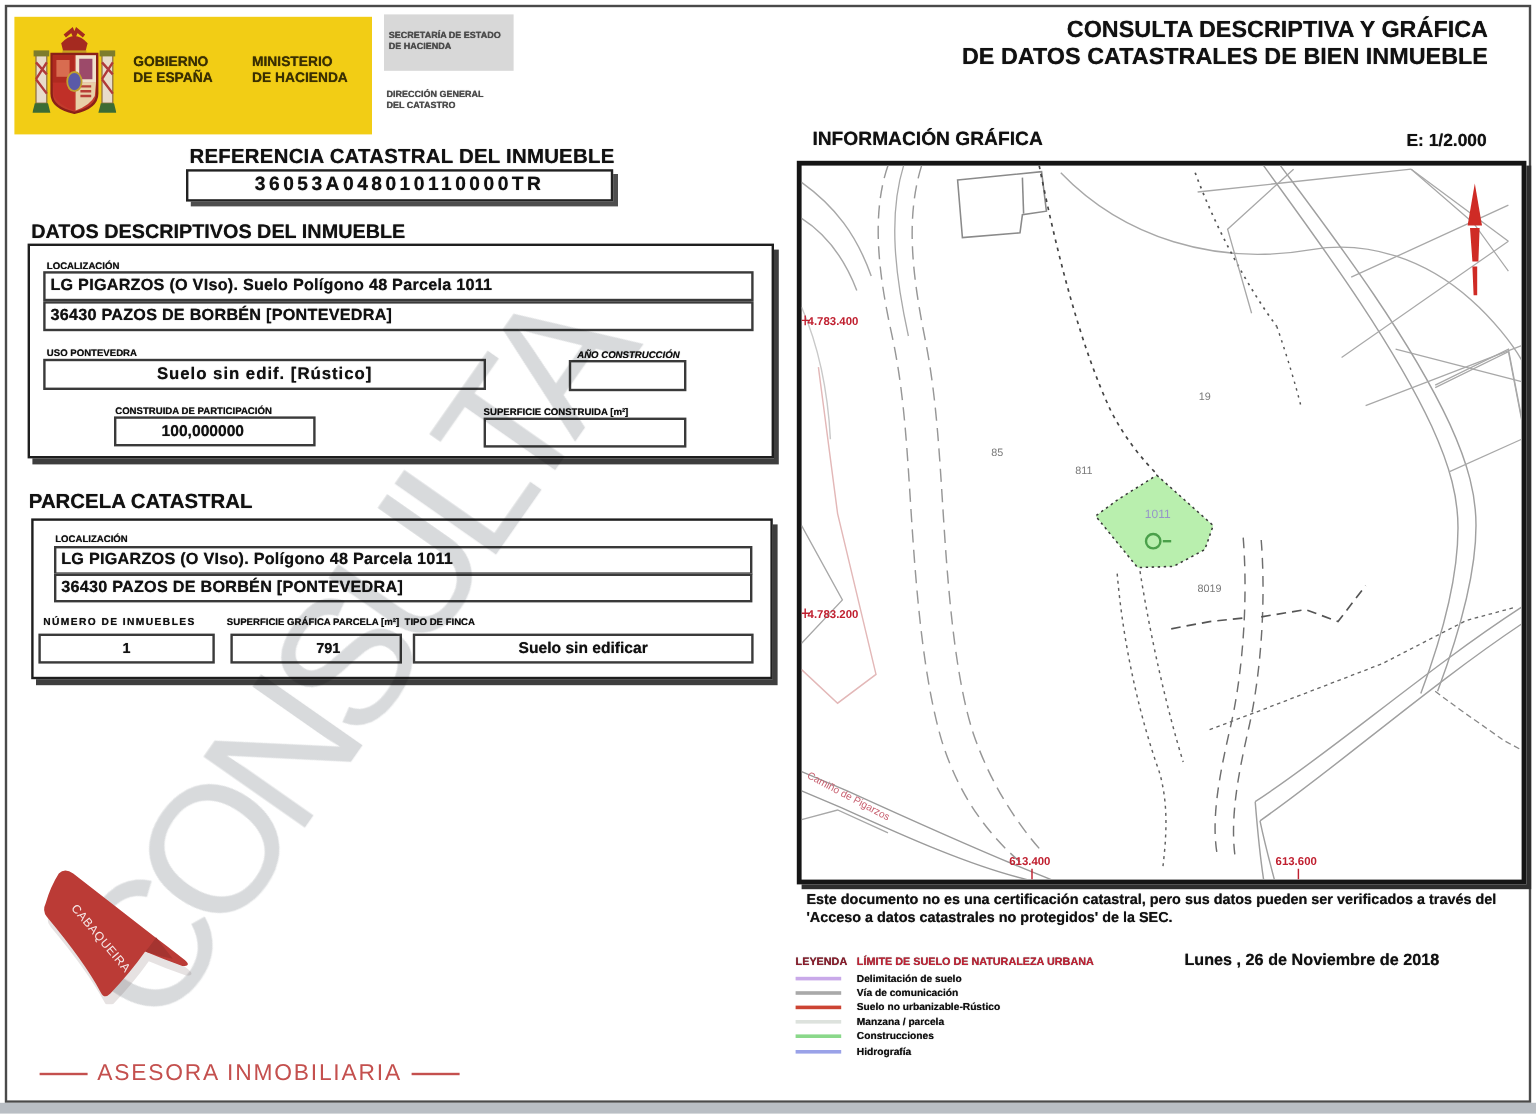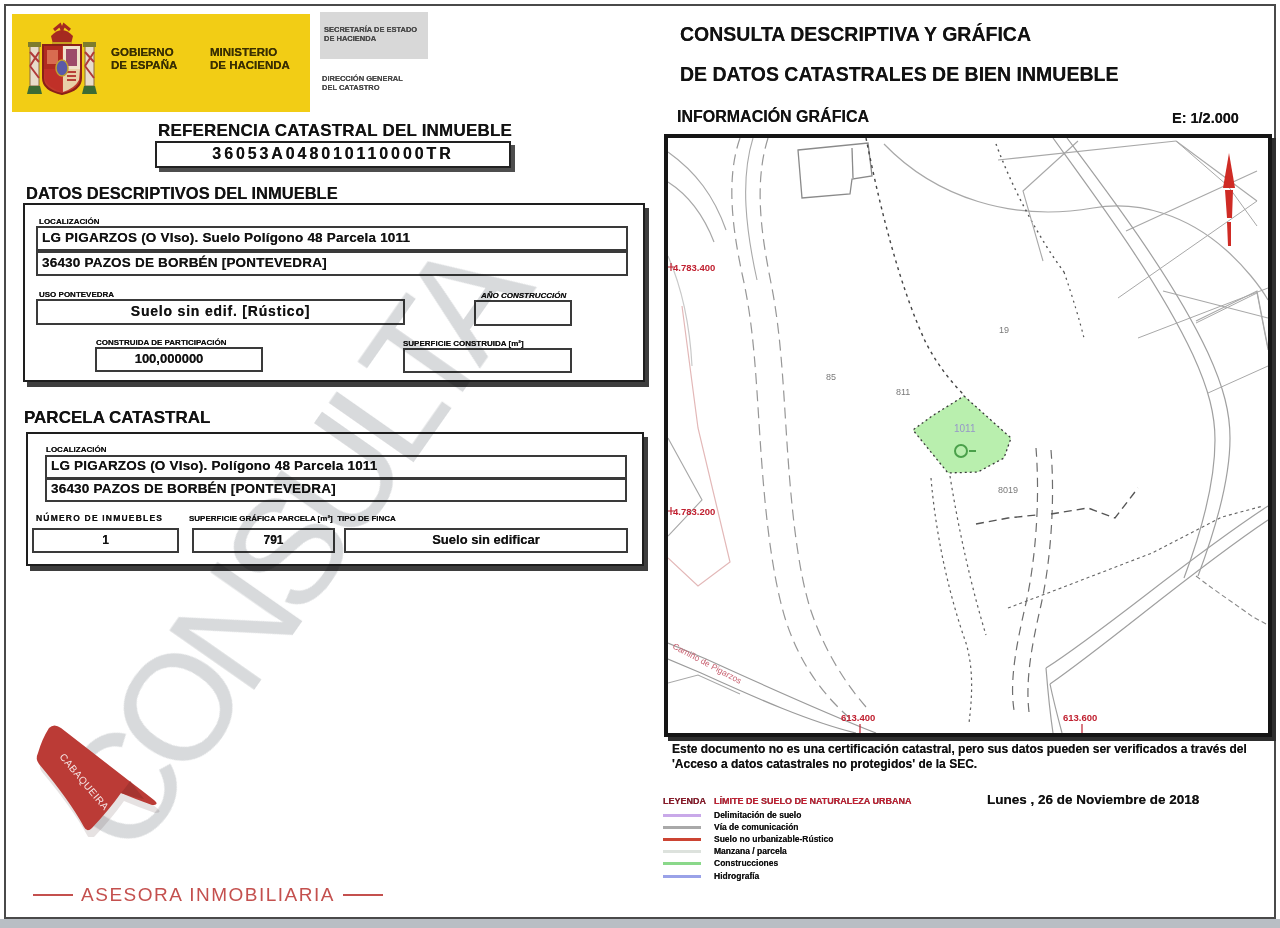--- a/index.html
+++ b/index.html
@@ -49,21 +49,21 @@
 
 <div class="abs b" style="left:111px;top:46px;width:80px;font-size:11.5px;line-height:12.5px;color:#3a2f00;">GOBIERNO<br>DE ESPAÑA</div>
 
 <div class="abs b" style="left:210px;top:46px;width:100px;font-size:11.5px;line-height:12.5px;color:#3a2f00;">MINISTERIO<br>DE HACIENDA</div>
 
 <div class="abs" style="left:320px;top:12px;width:108px;height:47px;background:#d8d8d8;"></div>
 <div class="abs b" style="left:324px;top:26px;font-size:7.5px;line-height:8.5px;color:#4c4c4c;">SECRETARÍA DE ESTADO<br>DE HACIENDA</div>
 
 <div class="abs b" style="left:322px;top:74px;font-size:7.5px;line-height:9px;color:#4c4c4c;">DIRECCIÓN GENERAL<br>DEL CATASTRO</div>
 
-<div class="abs b" style="left:680px;top:14px;width:560px;text-align:left;font-size:19.5px;line-height:40px;color:#111;letter-spacing:0px;">CONSULTA DESCRIPTIVA Y GRÁFICA<br>DE DATOS CATASTRALES DE BIEN INMUEBLE</div>
+<div class="abs b" style="left:680px;top:14px;width:560px;text-align:right;font-size:19.5px;line-height:22px;color:#111;letter-spacing:0px;">CONSULTA DESCRIPTIVA Y GRÁFICA<br>DE DATOS CATASTRALES DE BIEN INMUEBLE</div>
 
 <div class="abs b" style="left:120px;top:121px;width:430px;text-align:center;font-size:17px;letter-spacing:0.2px;color:#111;">REFERENCIA CATASTRAL DEL INMUEBLE</div>
 
 <div class="abs" style="left:155px;top:141px;width:352px;height:23px;background:#fff;border:2px solid #222;box-shadow:4px 4px 0 #4e4e4e;z-index:2;"></div>
 <div class="abs b" style="left:155px;top:145px;width:356px;text-align:center;font-size:16px;letter-spacing:2.9px;color:#111;z-index:3;">36053A048010110000TR</div>
 
 <div class="abs b" style="left:26px;top:184px;font-size:16.5px;color:#111;">DATOS DESCRIPTIVOS DEL INMUEBLE</div>
 
 <div class="abs" style="left:23px;top:203px;width:618px;height:175px;border:2.5px solid #1e1e1e;box-shadow:4px 5px 0 #3e3e3e;background:#fff;"></div>
 

